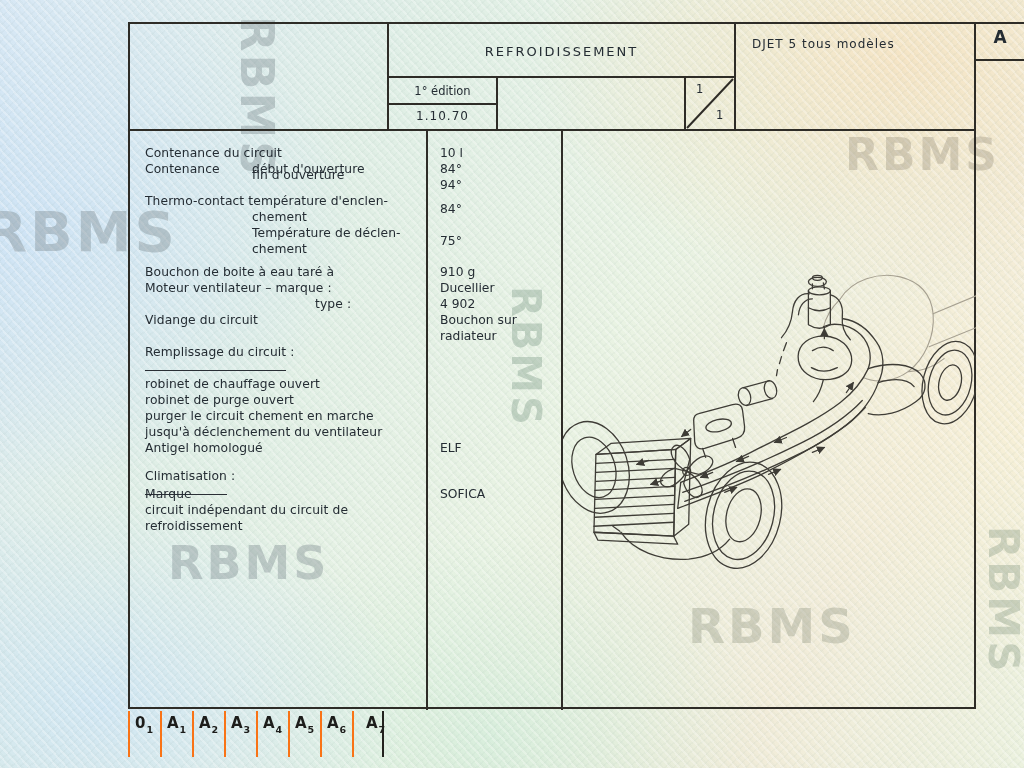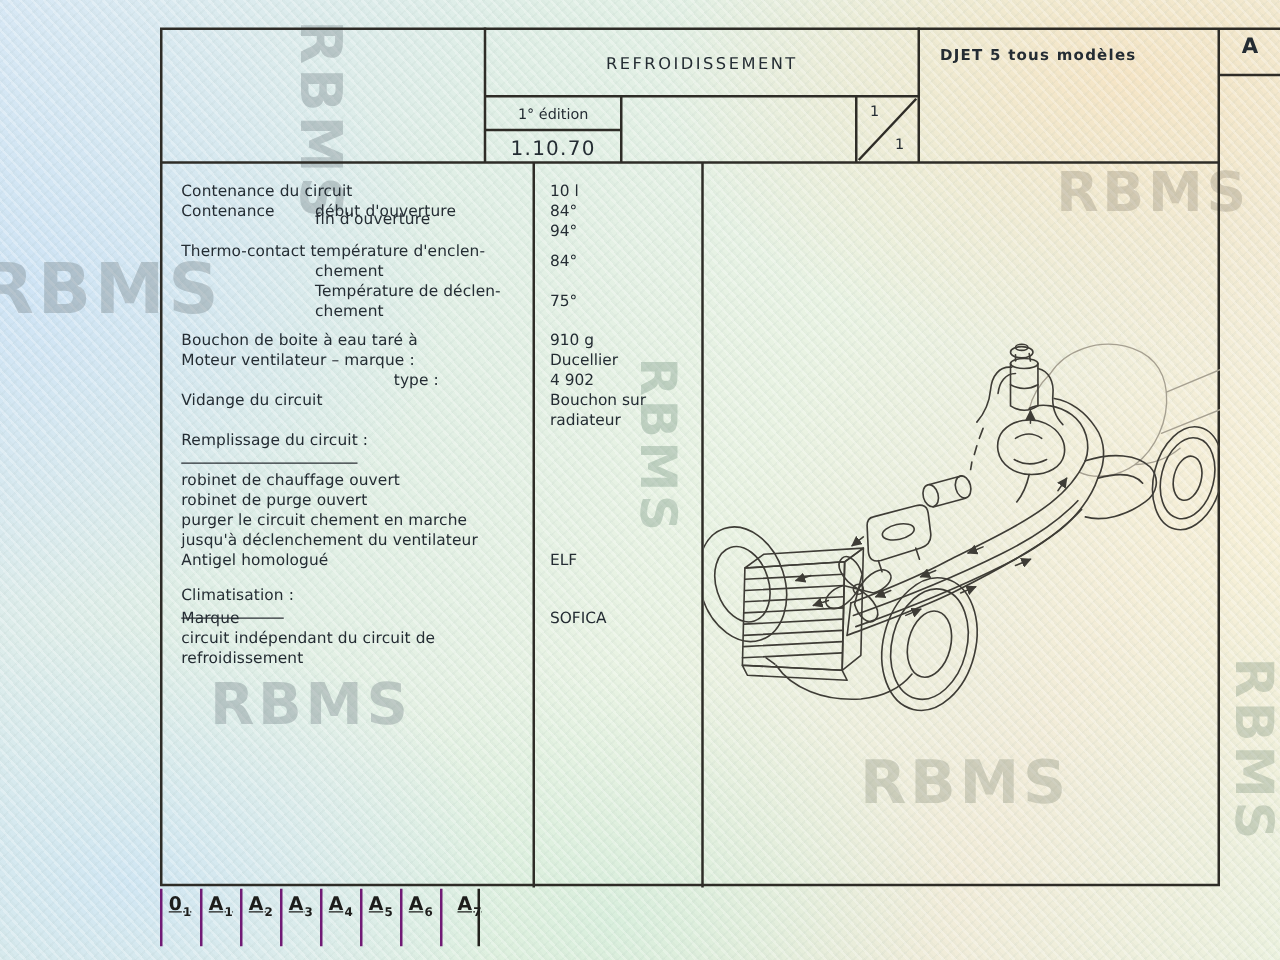--- a/index.html
+++ b/index.html
@@ -29,38 +29,38 @@
   .wm5{left:168px;top:540px;font-size:46px;}
   .wm6{left:688px;top:602px;font-size:48px;color:rgba(140,145,125,0.35);}
   .wm7{left:982px;top:526px;font-size:42px;color:rgba(130,150,125,0.35);}
   
   .ln{position:absolute;background:#2e2c27;}
   .outer{position:absolute;left:128px;top:22px;width:848px;height:687px;
          border:2px solid #2e2c27;box-sizing:border-box;background:transparent;}
   
   .htxt{position:absolute;white-space:nowrap;}
   .h-title{left:388px;width:347px;top:44px;text-align:center;font-size:13px;letter-spacing:2px;}
-  .h-model{left:752px;top:37px;font-size:12px;letter-spacing:1px;font-weight:bold;}
+  .h-model{left:752px;top:37px;font-size:12px;letter-spacing:1px;}
   .h-edition{left:388px;width:109px;top:84px;text-align:center;font-size:11.5px;}
-  .h-date{left:388px;width:109px;top:109px;text-align:center;font-size:16px;letter-spacing:1px;}
+  .h-date{left:388px;width:109px;top:109px;text-align:center;font-size:12px;letter-spacing:1px;}
   .h-p1{left:696px;top:82px;font-size:11.5px;}
   .h-p2{left:716px;top:108px;font-size:11.5px;}
   .h-A{left:978px;width:44px;top:27px;text-align:center;font-size:17px;font-weight:600;}
   .diagsvg{position:absolute;left:686px;top:78px;width:48px;height:51px;}
   
   .sl{position:absolute;left:145px;width:285px;height:16px;font-size:12.3px;
       letter-spacing:.1px;white-space:nowrap;}
   .sl .c2{position:absolute;left:107px;}
   .sl .c3{position:absolute;left:170px;}
   .u{border-bottom:1.5px solid #2a2f35;padding-bottom:11px;}
   .sv{position:absolute;left:440px;width:118px;height:16px;font-size:12.3px;white-space:nowrap;}
   
   .tabs{position:absolute;left:128px;top:711px;display:flex;}
-  .tab{width:32px;height:46px;border-left:2px solid #701a75;box-sizing:border-box;
-       padding:3px 0 0 5px;font-size:15px;font-weight:600;color:#1d1d1b;text-decoration:underline;}
+  .tab{width:32px;height:46px;border-left:2px solid #f97316;box-sizing:border-box;
+       padding:3px 0 0 5px;font-size:15px;font-weight:600;color:#1d1d1b;}
   .tab:last-child{border-right:2px solid #23221e;padding-left:12px;}
   .ts{font-size:9.5px;position:relative;top:5px;left:1px;}
   .drawing{position:absolute;left:563px;top:131px;}
 </style>
 </head>
 <body>
 
 <div class="page">
   <div class="bg"></div>
   <div class="tex"></div>

